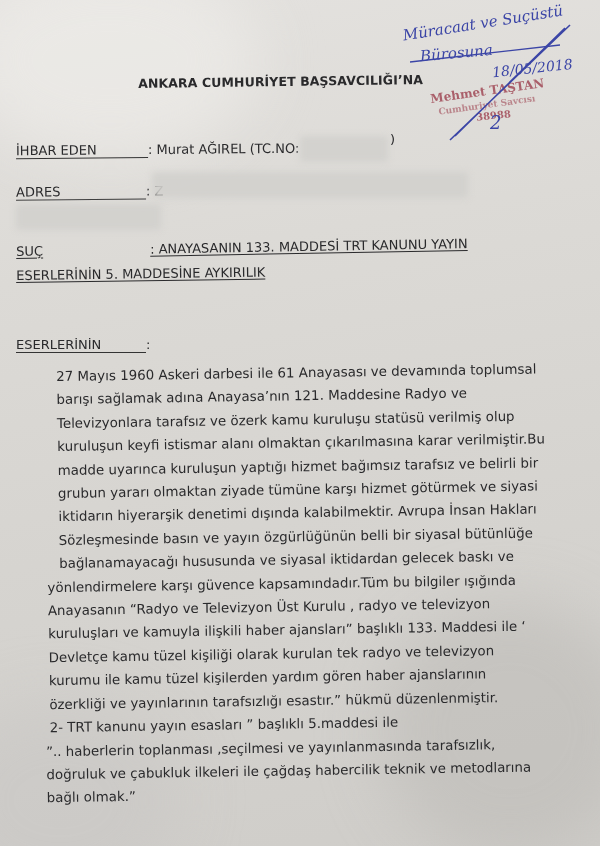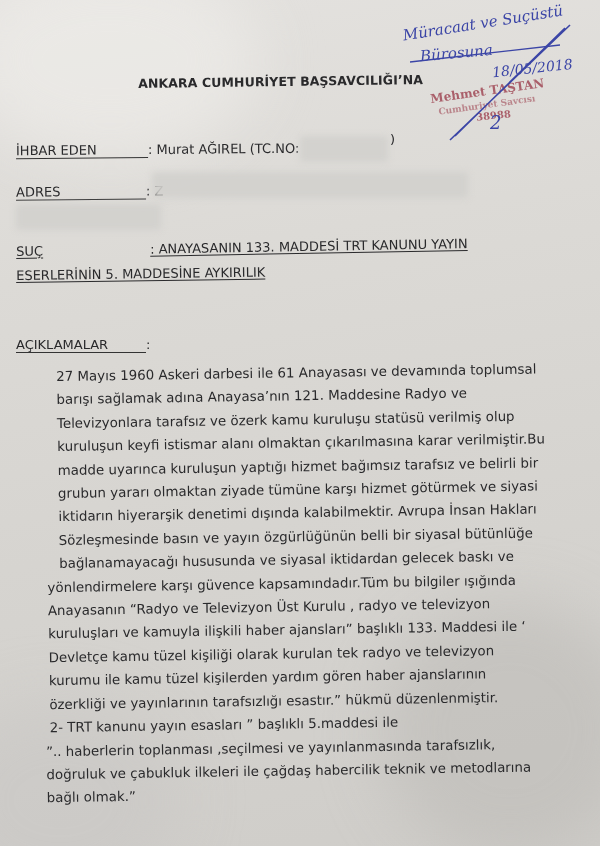--- a/index.html
+++ b/index.html
@@ -63,21 +63,21 @@
   </div>
   <div class="blur" style="left:152px;top:172px;width:316px;height:26px;"></div>
   <div class="blur" style="left:16px;top:204px;width:145px;height:26px;"></div>
 
   <div class="field" style="left:16px;top:244px;transform:rotate(-1deg);transform-origin:left top;">
     <span class="lbl u" style="width:134px;border-bottom:none;">SUÇ</span><span class="u">:   ANAYASANIN 133. MADDESİ TRT KANUNU YAYIN</span>
   </div>
   <div class="field u" style="left:16px;top:268px;transform:rotate(-0.8deg);transform-origin:left top;">ESERLERİNİN 5. MADDESİNE AYKIRILIK</div>
 
   <div class="field" style="left:16px;top:337px;">
-    <span class="lbl" style="width:130px;">AÇIKLAMALAR</span><span>:</span>
+    <span class="lbl" style="width:130px;">ESERLERİNİN</span><span>:</span>
   </div>
 
   <div class="body-text">
     <span class="ln">27 Mayıs 1960 Askeri darbesi ile 61 Anayasası ve devamında toplumsal</span>
     <span class="ln">barışı sağlamak adına Anayasa’nın 121. Maddesine Radyo ve</span>
     <span class="ln">Televizyonlara tarafsız ve özerk kamu kuruluşu statüsü verilmiş olup</span>
     <span class="ln">kuruluşun keyfi istismar alanı olmaktan çıkarılmasına karar verilmiştir.Bu</span>
     <span class="ln">madde uyarınca kuruluşun yaptığı hizmet bağımsız tarafsız ve belirli bir</span>
     <span class="ln">grubun yararı olmaktan ziyade tümüne karşı hizmet götürmek ve siyasi</span>
     <span class="ln">iktidarın hiyerarşik denetimi dışında kalabilmektir. Avrupa İnsan Hakları</span>

